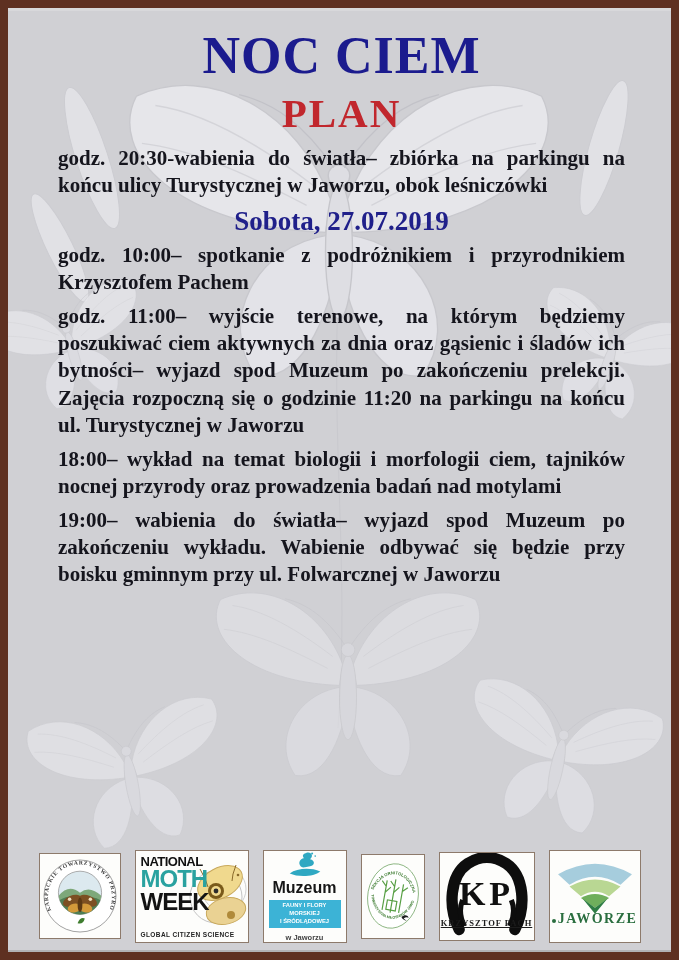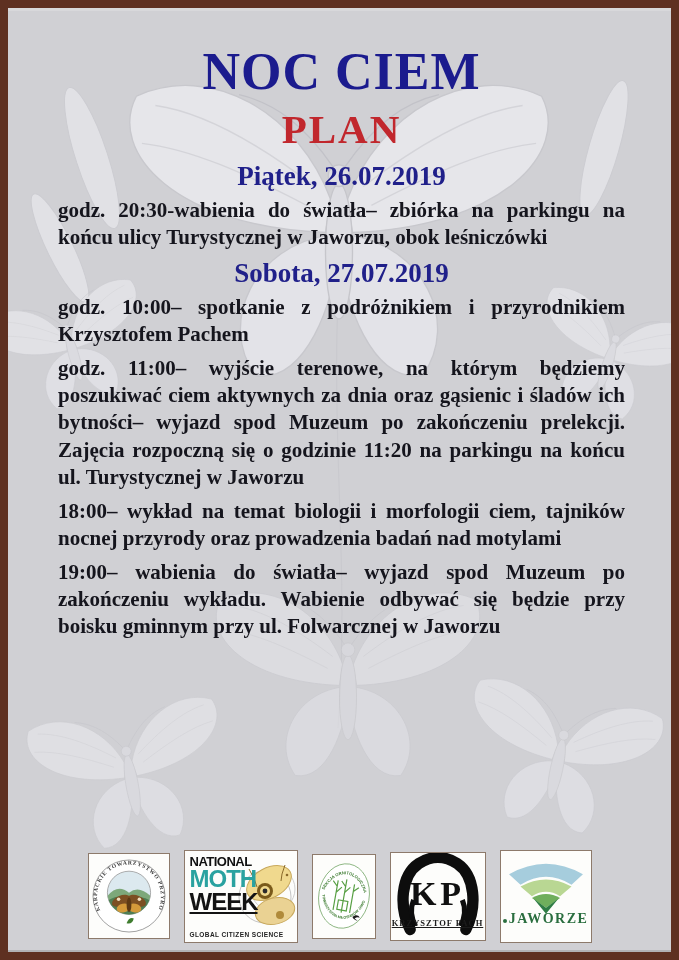--- a/index.html
+++ b/index.html
@@ -2,21 +2,21 @@
 <html><head>
 <meta charset="utf-8">
 <style>
   html,body{margin:0;padding:0;background:#fff;}
   body{width:679px;height:960px;}
   .poster{position:relative;width:679px;height:960px;box-sizing:border-box;
     border:8px solid #5e3021;background:#d0d0d4;overflow:hidden;
     font-family:"Liberation Serif", serif;
     box-shadow:inset 0 3px 0 rgba(255,255,255,.18), inset 0 -2px 0 rgba(0,0,0,.15);}
   .bg{position:absolute;left:0;top:0;width:663px;height:944px;z-index:0;}
-  .content{position:relative;z-index:1;padding:34px 46px 0 50px;}
+  .content{position:relative;z-index:1;padding:18px 46px 0 50px;}
   .title{margin:0 0 4px;text-align:center;font-size:52px;font-weight:bold;
     color:#1b1b8e;letter-spacing:1px;}
   .plan{margin:0 0 8px;text-align:center;font-size:41px;font-weight:bold;
     color:#c1272d;letter-spacing:2px;}
   .date-heading{margin:2px 0 5px;text-align:center;font-size:27px;font-weight:bold;
     color:#20208a;}
   .item{margin:0 0 7px;font-size:21px;line-height:1.29;font-weight:bold;
     color:#15151d;text-align:justify;}
   .note{margin:0 0 7px;font-size:19.5px;line-height:1.27;font-weight:bold;
     color:#2b2b8a;text-align:justify;}
@@ -28,21 +28,21 @@
   .lb2{width:114px;height:93px;}
   .lb3{width:84px;height:93px;display:flex;flex-direction:column;align-items:center;}
   .lb4{width:64px;height:85px;display:flex;align-items:center;justify-content:center;}
   .lb5{width:96px;height:89px;}
   .lb6{width:92px;height:93px;display:flex;flex-direction:column;align-items:center;}
   
   .nmw-text{position:absolute;left:5px;top:5px;z-index:2;
     font-family:"Liberation Sans", sans-serif;line-height:.95;}
   .nmw-l1{font-size:13px;font-weight:bold;color:#111;letter-spacing:-.5px;}
   .nmw-l2{font-size:24px;font-weight:bold;color:#2aa2a0;letter-spacing:-1px;}
-  .nmw-l3{font-size:24px;font-weight:bold;color:#131313;letter-spacing:-1px;text-decoration:underline;}
+  .nmw-l3{font-size:24px;font-weight:bold;color:#131313;letter-spacing:-1px;}
   .nmw-tag{position:absolute;left:5px;bottom:4px;z-index:2;font-family:"Liberation Sans", sans-serif;
     font-size:6.5px;font-weight:bold;color:#222;letter-spacing:.4px;}
   .nmw-moth{position:absolute;right:-4px;top:2px;z-index:1;}
   
   .muz-name{font-family:"Liberation Sans", sans-serif;font-size:16px;font-weight:bold;
     color:#161616;margin-top:-2px;}
   .muz-banner{margin-top:3px;width:72px;background:#3cb3d6;color:#fff;text-align:center;
     font-family:"Liberation Sans", sans-serif;font-size:5.8px;font-weight:bold;
     line-height:1.35;padding:2px 0;}
   .muz-loc{margin-top:5px;font-family:"Liberation Sans", sans-serif;font-size:7.5px;
@@ -85,21 +85,20 @@
     <use href="#bg-moth" transform="translate(58,320) scale(0.5) rotate(-16)" opacity="0.8"></use>
     <use href="#bg-moth" transform="translate(340,640) scale(0.85)" opacity="0.55"></use>
     <use href="#bg-moth" transform="translate(118,742) scale(0.62) rotate(-10)" opacity="0.7"></use>
     <use href="#bg-moth" transform="translate(556,726) scale(0.62) rotate(12)" opacity="0.7"></use>
   </svg>
 
   <div class="content">
     <h1 class="title">NOC CIEM</h1>
     <h2 class="plan">PLAN</h2>
 
-    <h3 class="date-heading">Piątek, 26.07.2019</h3>
     <p class="item">godz. 20:30-wabienia do światła– zbiórka na parkingu na końcu ulicy Turystycznej w Jaworzu, obok leśniczówki</p>
 
     <h3 class="date-heading">Sobota, 27.07.2019</h3>
     <p class="item">godz. 10:00– spotkanie z podróżnikiem i przyrodnikiem Krzysztofem Pachem</p>
     <p class="item">godz. 11:00– wyjście terenowe, na którym będziemy poszukiwać ciem aktywnych za dnia oraz gąsienic i śladów ich bytności– wyjazd spod Muzeum po zakończeniu prelekcji. Zajęcia rozpoczną się o godzinie 11:20 na parkingu na końcu ul. Turystycznej w Jaworzu</p>
     <p class="item">18:00– wykład na temat biologii i morfologii ciem, tajników nocnej przyrody oraz prowadzenia badań nad motylami</p>
     <p class="item">19:00– wabienia do światła– wyjazd spod Muzeum po zakończeniu wykładu. Wabienie odbywać się będzie przy boisku gminnym przy ul. Folwarcznej w Jaworzu</p>
   </div>
 
   <div class="logos">
@@ -147,20 +146,34 @@
         <circle cx="30" cy="38" r="8" fill="#7a5a1a"></circle>
         <circle cx="30" cy="38" r="5" fill="#f0d98e"></circle>
         <circle cx="30" cy="38" r="2.4" fill="#2b2b2b"></circle>
         <circle cx="45" cy="62" r="4" fill="#b08a3a"></circle>
         <path d="M14,16 q6,10 8,18 M50,12 q-4,10 -4,16" stroke="#8a6a2a" fill="none"></path>
         <circle cx="52" cy="22" r="1.3" fill="#8a6a2a"></circle>
           <circle cx="18" cy="52" r="1.2" fill="#8a6a2a"></circle>
       </svg>
     </div>
 
+    <div class="logo-box lb3">
+      <svg width="60" height="40" viewBox="0 0 100 60">
+        <path d="M52,4 C62,0 68,10 60,16 C70,18 70,28 60,30 L50,32 C44,33 40,30 39,25 C38,19 43,14 48,14 C44,9 46,6 52,4 Z" fill="#2fa8c2"></path>
+        <path d="M20,44 C34,34 60,32 80,40 C68,50 38,52 20,44 Z" fill="#2fa8c2"></path>
+        <circle cx="64" cy="5" r="2" fill="#2fa8c2"></circle>
+          <circle cx="70" cy="10" r="1.6" fill="#2fa8c2"></circle>
+      </svg>
+      <div class="muz-name">Muzeum</div>
+      <div class="muz-banner">
+        <div>FAUNY I FLORY MORSKIEJ</div>
+        <div>I ŚRÓDLĄDOWEJ</div>
+      </div>
+      <div class="muz-loc">w Jaworzu</div>
+    </div>
 
     <div class="logo-box lb4">
       <svg width="60" height="80" viewBox="0 0 100 120" transform="rotate(10)">
         <defs>
           <path id="orn-top" d="M16,56 A 36,48 0 0 1 84,56"></path>
           <path id="orn-bot" d="M14,64 A 38,50 0 0 0 86,64"></path>
         </defs>
         <ellipse cx="50" cy="60" rx="42" ry="54" fill="#fff" stroke="#4e8f3f"></ellipse>
         <text font-size="7" fill="#3f7d33" font-family="Liberation Sans, sans-serif" font-weight="bold">
           <textPath href="#orn-top">SEKCJA ORNITOLOGICZNA</textPath>

